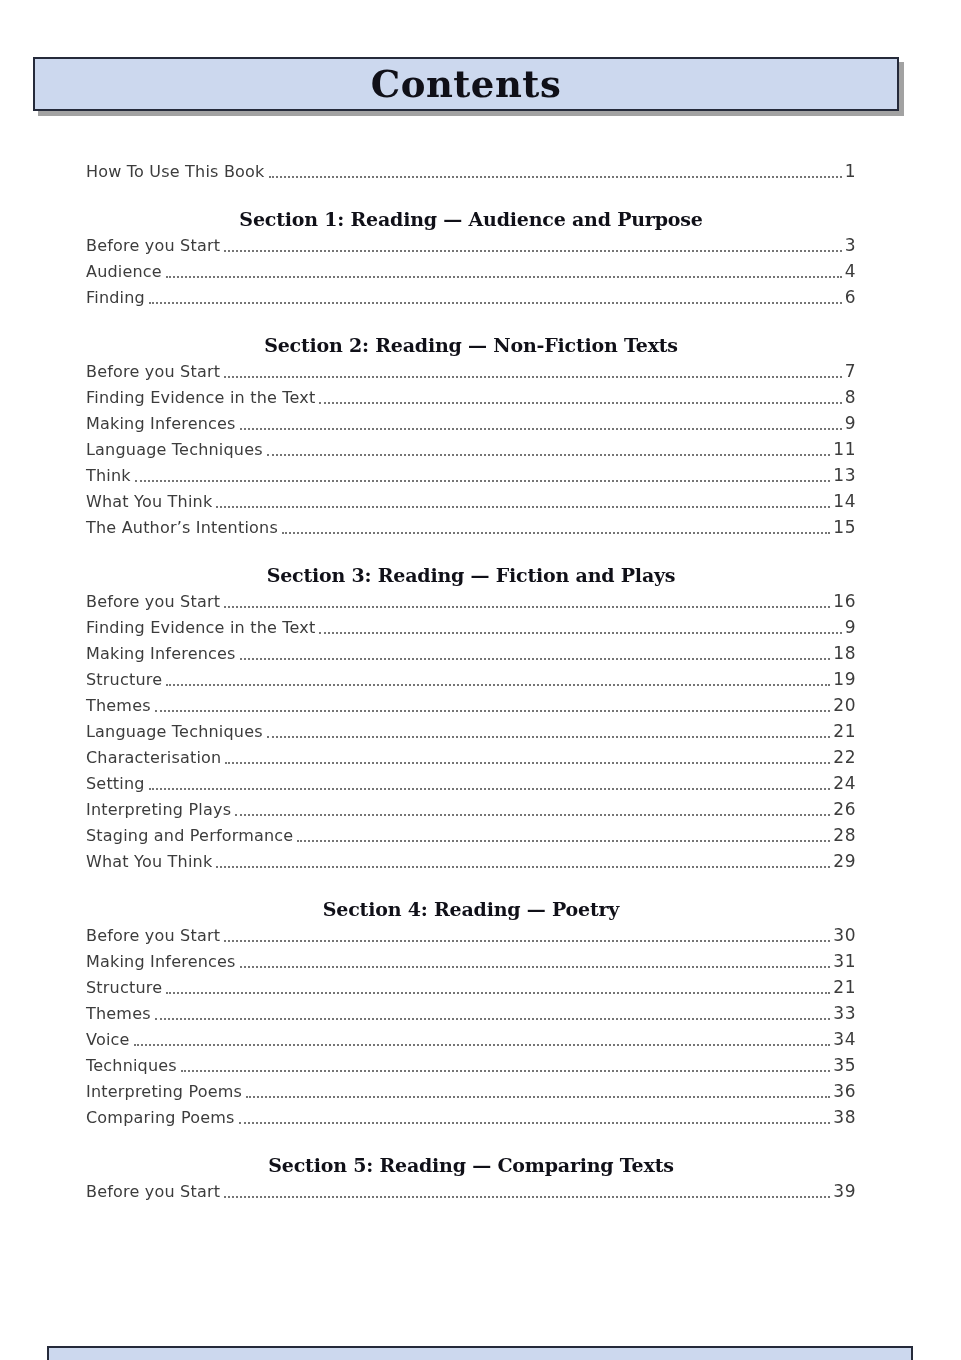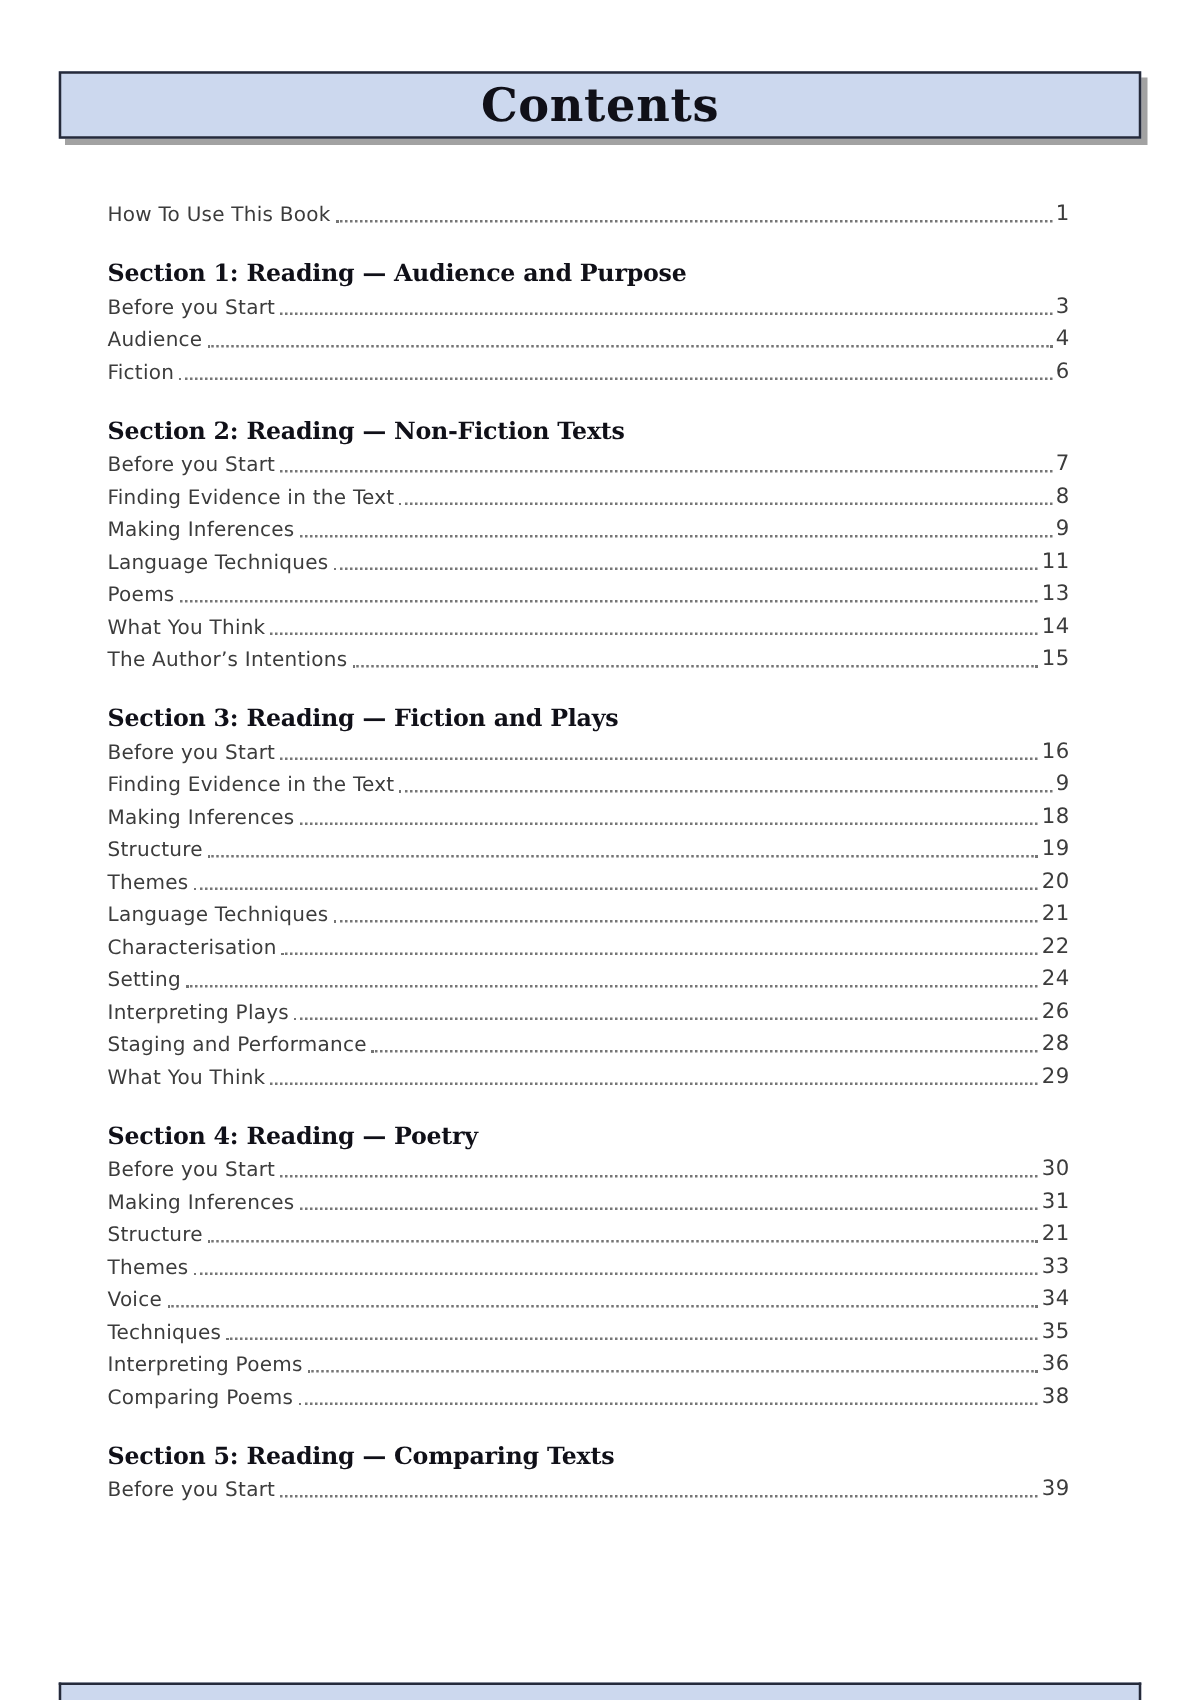--- a/index.html
+++ b/index.html
@@ -4,21 +4,21 @@
 <style>
   html,body{margin:0;padding:0;background:#ffffff;}
   .page{
     position:relative;
     width:961px;height:1360px;
     background:#ffffff;
     overflow:hidden;
     font-family:"DejaVu Sans", sans-serif;
   }
   .title-box{
-    position:absolute;left:47px;top:57px;
+    position:absolute;left:33px;top:57px;
     width:862px;height:50px;
     background:var(--header-bg,#ccd8ee);
     border:2px solid var(--header-border,#252a3a);
     box-shadow:5px 5px 0 0 var(--header-shadow,#a2a2a2);
     display:flex;align-items:flex-start;justify-content:center;
   }
   .title-box h1{
     margin:0;
     font-family:"DejaVu Serif", serif;
     font-weight:bold;
@@ -31,20 +31,21 @@
     position:absolute;left:86px;top:158px;width:770px;
   }
   .section-heading{
     margin:22px 0 0 0;
     height:26px;line-height:26px;
     font-family:"DejaVu Serif", serif;
     font-weight:bold;
     font-size:19px;
     letter-spacing:-0.2px;
     color:var(--heading-color,#101018);
+    text-align:center;
   }
   .row{
     display:flex;align-items:flex-end;
     height:26px;
     color:var(--entry-color,#3c3c3c);
   }
   .row .label{
     font-size:16px;line-height:25px;
     white-space:nowrap;
     letter-spacing:0.2px;
@@ -87,21 +88,21 @@
         <span class="label">Before you Start</span>
         <span class="leader"></span>
         <span class="pagenum">3</span>
       </div>
       <div class="row">
         <span class="label">Audience</span>
         <span class="leader"></span>
         <span class="pagenum">4</span>
       </div>
       <div class="row">
-        <span class="label">Fiction</span>
+        <span class="label">Finding</span>
         <span class="leader"></span>
         <span class="pagenum">6</span>
       </div>
       <h2 class="section-heading">Section 2: Reading — Non-Fiction Texts</h2>
       <div class="row">
         <span class="label">Before you Start</span>
         <span class="leader"></span>
         <span class="pagenum">7</span>
       </div>
       <div class="row">
@@ -113,21 +114,21 @@
         <span class="label">Making Inferences</span>
         <span class="leader"></span>
         <span class="pagenum">9</span>
       </div>
       <div class="row">
         <span class="label">Language Techniques</span>
         <span class="leader"></span>
         <span class="pagenum">11</span>
       </div>
       <div class="row">
-        <span class="label">Poems</span>
+        <span class="label">Think</span>
         <span class="leader"></span>
         <span class="pagenum">13</span>
       </div>
       <div class="row">
         <span class="label">What You Think</span>
         <span class="leader"></span>
         <span class="pagenum">14</span>
       </div>
       <div class="row">
         <span class="label">The Author’s Intentions</span>

